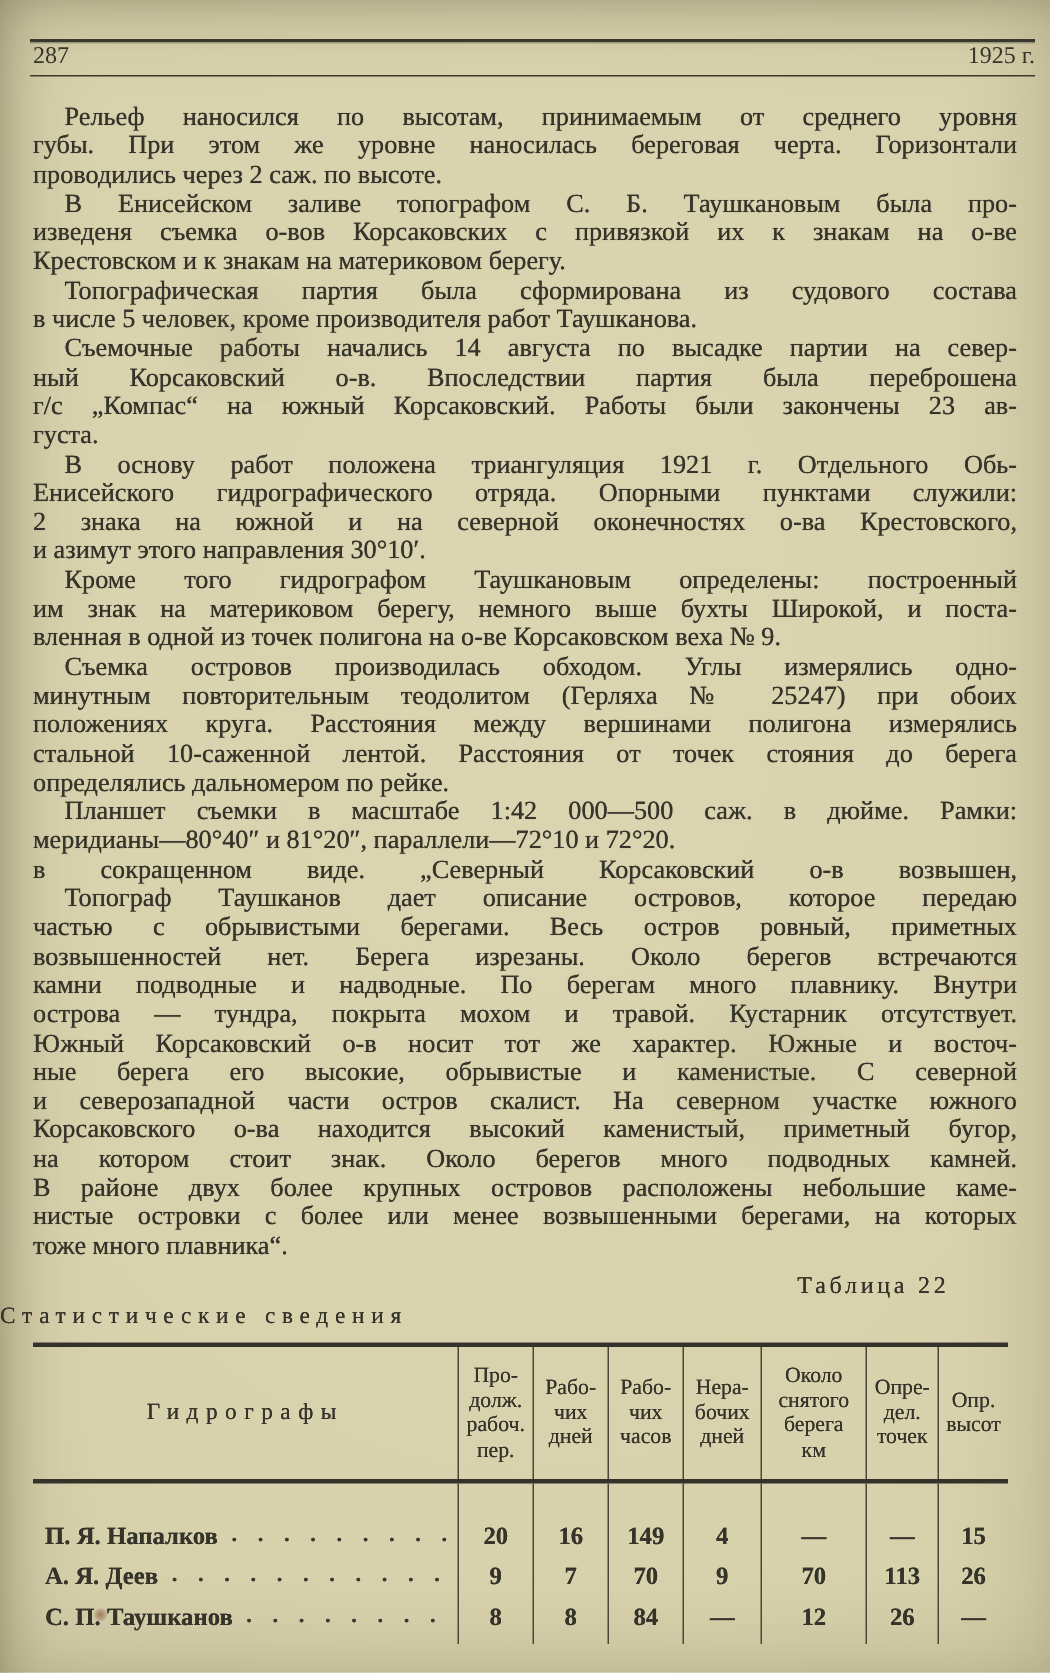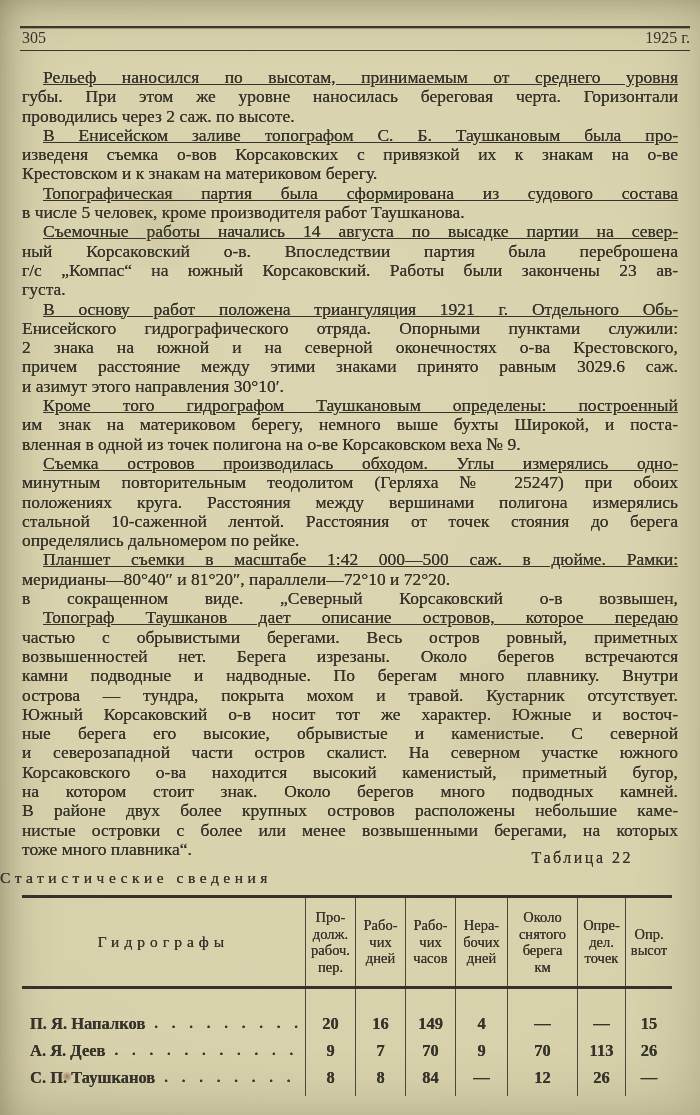--- a/index.html
+++ b/index.html
@@ -17,21 +17,21 @@
   .rule-thin{top:50px;height:1px;}
   .running-head{position:absolute;top:29px;left:20px;width:670px;height:20px;font-size:16px;}
   .pagenum{position:absolute;left:2px;top:0;}
   .runtitle{position:absolute;left:0;right:0;top:0;text-align:right;}
   .text-block{
     position:absolute;top:68px;left:22px;width:656px;
     font-size:17.5px;line-height:19.3px;
     text-shadow:0 0 .45px currentColor;
   }
   .line{text-align:justify;text-align-last:justify;white-space:normal;}
-  .line.first{text-indent:21px;text-decoration:underline;}
+  .line.first{text-indent:21px;}
   .line.last{text-align-last:left;}
   .table-label{
     position:absolute;top:849px;right:67px;
     font-size:16px;letter-spacing:2.5px;
     text-shadow:0 0 .4px currentColor;
   }
   .table-title{
     position:absolute;top:869px;left:0;width:640px;text-align:left;
     font-size:15.5px;letter-spacing:4.5px;
     text-shadow:0 0 .4px currentColor;
@@ -59,42 +59,41 @@
     background:radial-gradient(circle,rgba(120,118,80,.12),rgba(120,118,80,0) 70%);}
   .stain3{position:absolute;left:90px;top:180px;width:140px;height:90px;border-radius:50%;
     background:radial-gradient(circle,rgba(125,120,85,.10),rgba(125,120,85,0) 70%);}
 </style>
 </head>
 <body>
 
 <div class="page">
   <div class="rule rule-thick"></div>
   <div class="running-head">
-    <span class="pagenum">305</span>
+    <span class="pagenum">287</span>
     <span class="runtitle">1925 г.</span>
   </div>
   <div class="rule rule-thin"></div>
 
   <div class="text-block" id="text-block">
       <div class="line first">Рельеф наносился по высотам, принимаемым от среднего уровня</div>
       <div class="line">губы. При этом же уровне наносилась береговая черта. Горизонтали</div>
       <div class="line last">проводились через 2 саж. по высоте.</div>
       <div class="line first">В Енисейском заливе топографом С. Б. Таушкановым была про-</div>
       <div class="line">изведеня съемка о-вов Корсаковских с привязкой их к знакам на о-ве</div>
       <div class="line last">Крестовском и к знакам на материковом берегу.</div>
       <div class="line first">Топографическая партия была сформирована из судового состава</div>
       <div class="line last">в числе 5 человек, кроме производителя работ Таушканова.</div>
       <div class="line first">Съемочные работы начались 14 августа по высадке партии на север-</div>
       <div class="line">ный Корсаковский о-в. Впоследствии партия была переброшена</div>
       <div class="line">г/с „Компас“ на южный Корсаковский. Работы были закончены 23 ав-</div>
       <div class="line last">густа.</div>
       <div class="line first">В основу работ положена триангуляция 1921 г. Отдельного Обь-</div>
       <div class="line">Енисейского гидрографического отряда. Опорными пунктами служили:</div>
       <div class="line">2 знака на южной и на северной оконечностях о-ва Крестовского,</div>
-      <div class="line">причем расстояние между этими знаками принято равным 3029.6 саж.</div>
       <div class="line last">и азимут этого направления 30°10′.</div>
       <div class="line first">Кроме того гидрографом Таушкановым определены: построенный</div>
       <div class="line">им знак на материковом берегу, немного выше бухты Широкой, и поста-</div>
       <div class="line last">вленная в одной из точек полигона на о-ве Корсаковском веха № 9.</div>
       <div class="line first">Съемка островов производилась обходом. Углы измерялись одно-</div>
       <div class="line">минутным повторительным теодолитом (Герляха № 25247) при обоих</div>
       <div class="line">положениях круга. Расстояния между вершинами полигона измерялись</div>
       <div class="line">стальной 10-саженной лентой. Расстояния от точек стояния до берега</div>
       <div class="line last">определялись дальномером по рейке.</div>
       <div class="line first">Планшет съемки в масштабе 1:42 000—500 саж. в дюйме. Рамки:</div>

